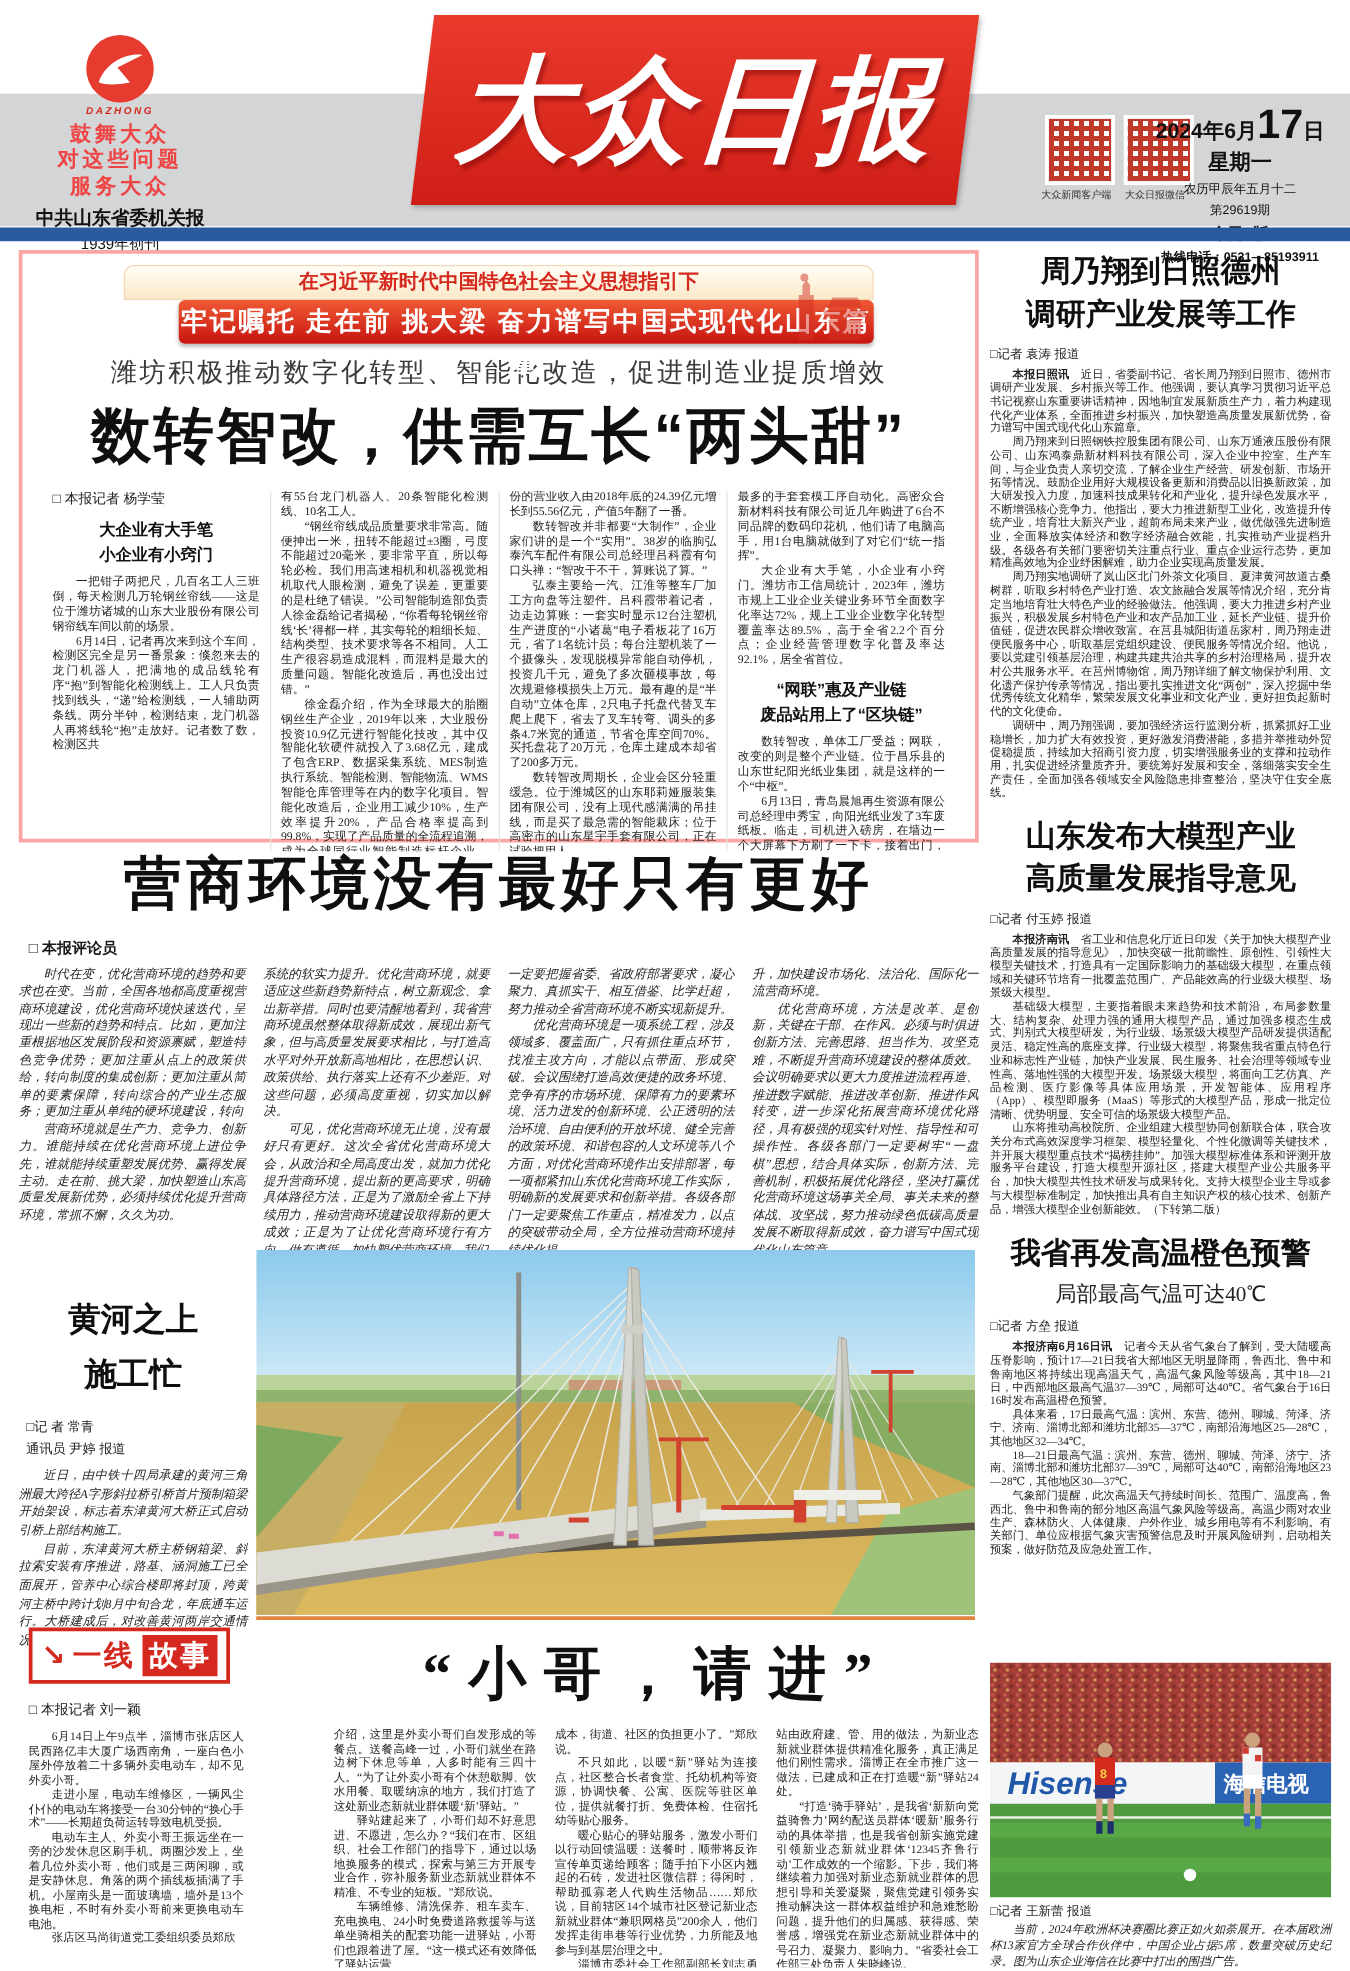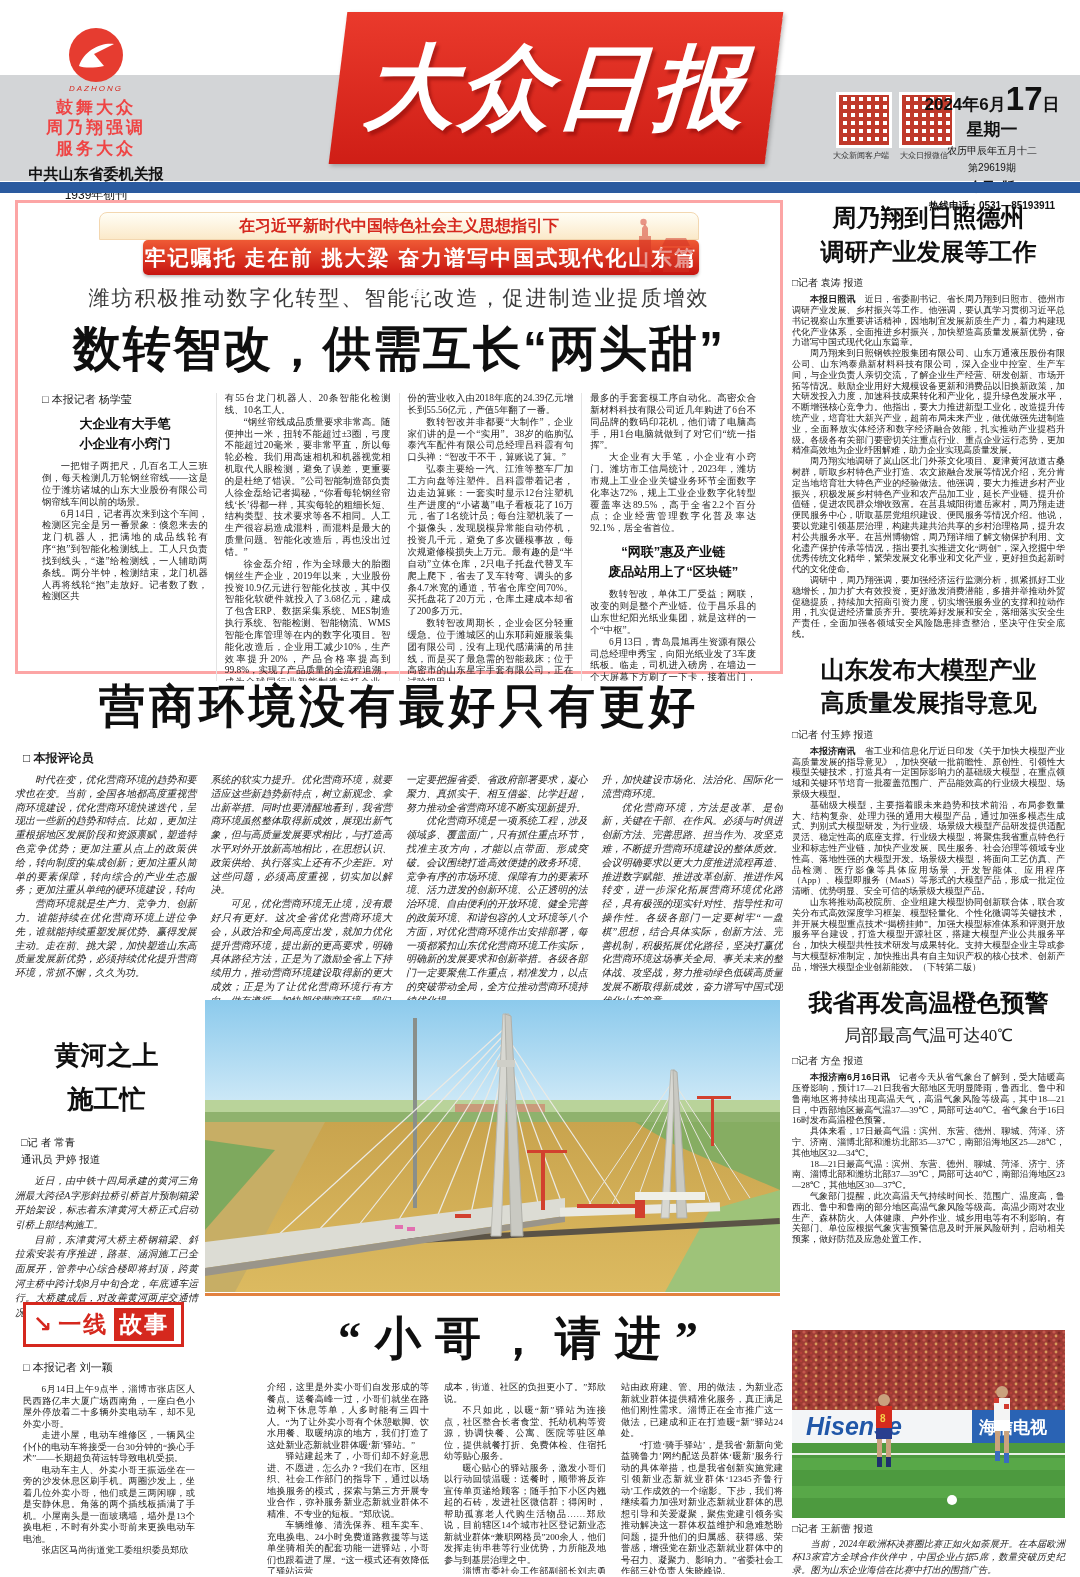--- a/index.html
+++ b/index.html
@@ -3,21 +3,21 @@
 <meta charset="utf-8">
 <style>
   html,body{margin:0;padding:0;background:#888;}
   .page{position:relative;width:1080px;height:1577px;margin:0 auto;background:#ffffff;overflow:hidden;
         font-family:"Liberation Sans","DejaVu Sans",sans-serif;color:#1a1a1a;}
   
   .band{position:absolute;left:0;top:75px;width:1080px;height:106px;background:#d3d5d7;}
   .bluebar{position:absolute;left:0;top:182px;width:1080px;height:11px;background:#2a5a9f;}
   .brand-left{position:absolute;left:18px;top:28px;width:156px;text-align:center;}
   .logo-circle{width:54px;height:54px;border-radius:50%;background:#e63c30;margin:0 auto;display:flex;align-items:center;justify-content:center;}
-  .logo-word{color:#d5281e;font-size:8px;font-weight:normal;letter-spacing:2px;margin-top:2px;font-style:italic;}
+  .logo-word{color:#d5281e;font-size:8px;font-weight:bold;letter-spacing:2px;margin-top:2px;font-style:italic;}
   .slogan{color:#ef4444;font-weight:bold;font-size:17px;line-height:1.2;letter-spacing:3px;}
   .slogans{margin-top:5px;}
   .org{font-weight:bold;font-size:15px;margin-top:6px;color:#111;}
   .founded{font-size:12px;margin-top:3px;color:#111;}
   .masthead{position:absolute;left:338px;top:12px;width:436px;height:152px;
             background:linear-gradient(180deg,#ea3a2c,#cf1e16);transform:skewX(-7deg);
             display:flex;align-items:center;justify-content:center;box-shadow:2px 2px 4px rgba(0,0,0,.25);}
   .masthead-title{transform:skewX(4deg);color:#fff;font-family:"Liberation Serif","DejaVu Serif",serif;
             font-style:italic;font-weight:bold;font-size:92px;letter-spacing:4px;white-space:nowrap;
             text-shadow:3px 4px 3px rgba(110,0,0,.4);}
@@ -114,21 +114,21 @@
 
   <div class="brand-left">
     <div class="logo-circle">
       <svg width="40" height="34" viewBox="0 0 40 34">
         <path d="M3 28 C 8 12, 26 4, 38 6 L 18 16 L 28 28 C 18 30, 8 30, 3 28 Z" fill="#ffffff"></path>
       </svg>
     </div>
     <div class="logo-word">DAZHONG</div>
     <div class="slogans">
       <div class="slogan">鼓舞大众</div>
-      <div class="slogan">周乃翔强调</div>
+      <div class="slogan">对这些问题</div>
       <div class="slogan">服务大众</div>
     </div>
     <div class="org">中共山东省委机关报</div>
     <div class="founded">1939年创刊</div>
   </div>
 
   <div class="masthead">
     <div class="masthead-title">大众日报</div>
   </div>
 

